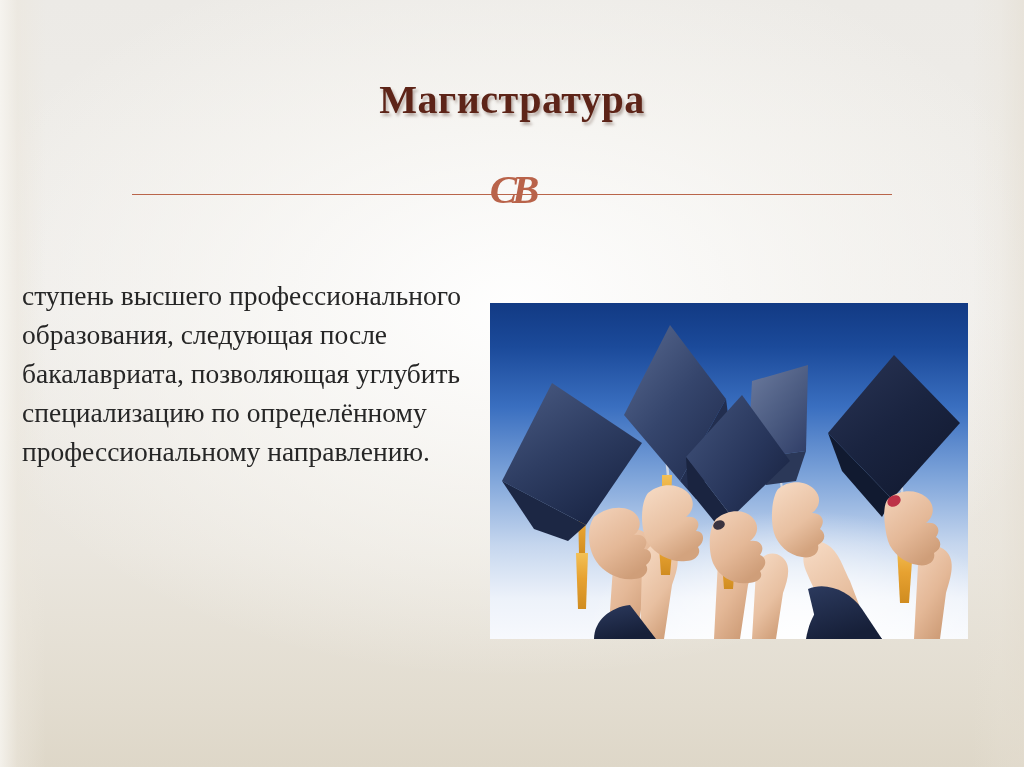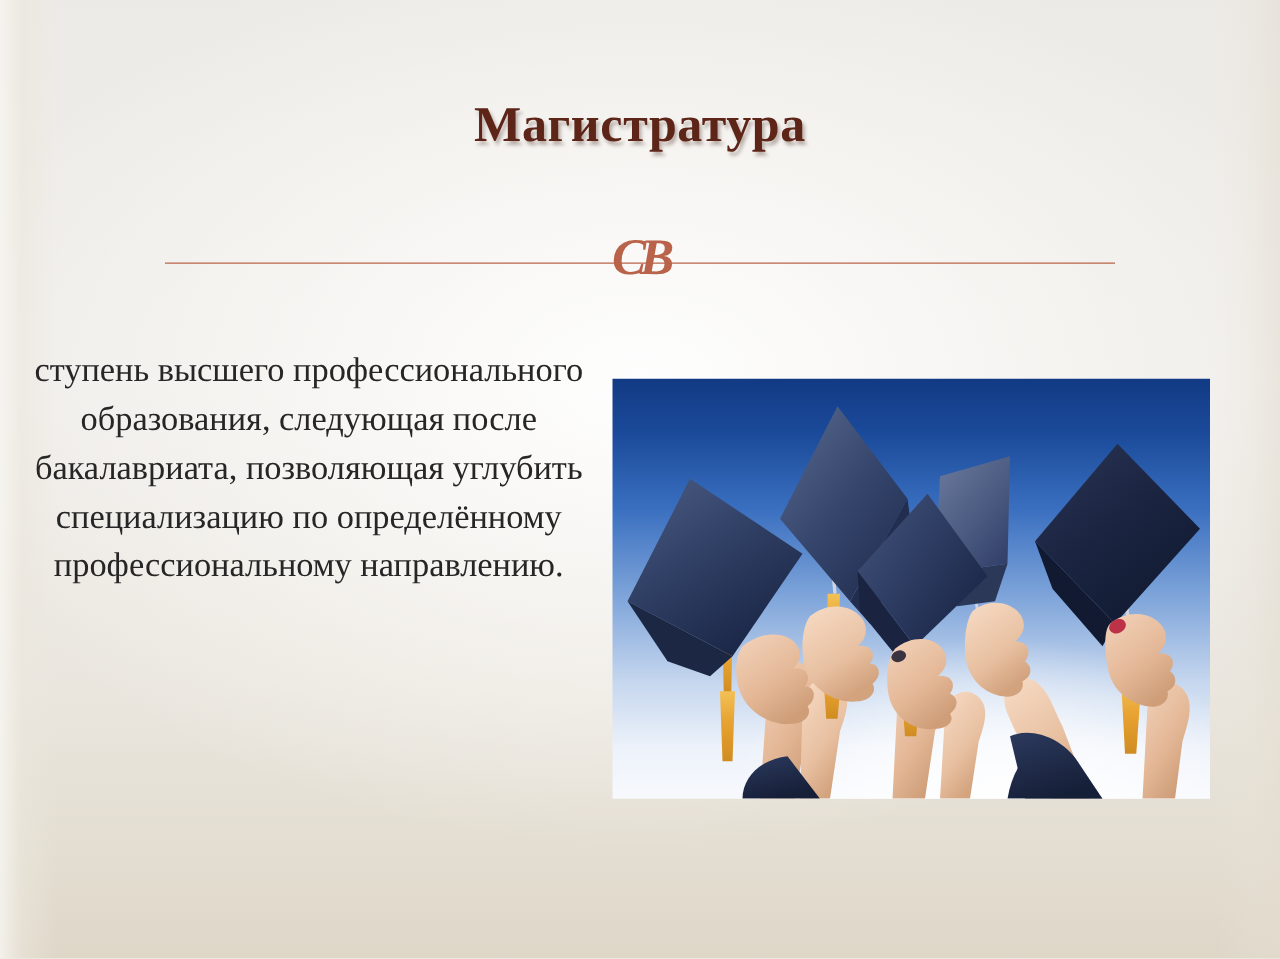--- a/index.html
+++ b/index.html
@@ -64,21 +64,21 @@
     color: #5d2418;
     text-shadow: 2px 3px 3px rgba(90,60,50,0.38);
     line-height: 1.08;
     z-index: 5;
   }
 
   
   #divider {
     position: absolute;
     left: 132px;
-    top: 196px;
+    top: 180px;
     width: 760px;
     height: 44px;
     z-index: 5;
   }
   #divider .rule {
     position: absolute;
     left: 0;
     top: 14px;
     width: 760px;
     height: 0;
@@ -99,21 +99,20 @@
     background: transparent;
     padding: 0 2px;
   }
 
   
   #body-text {
     position: absolute;
     left: 22px;
     top: 276px;
     width: 450px;
-    text-align: center;
     font-size: 27.5px;
     line-height: 1.42;
     color: #262626;
     z-index: 5;
   }
 
   
   #photo {
     position: absolute;
     left: 490px;

